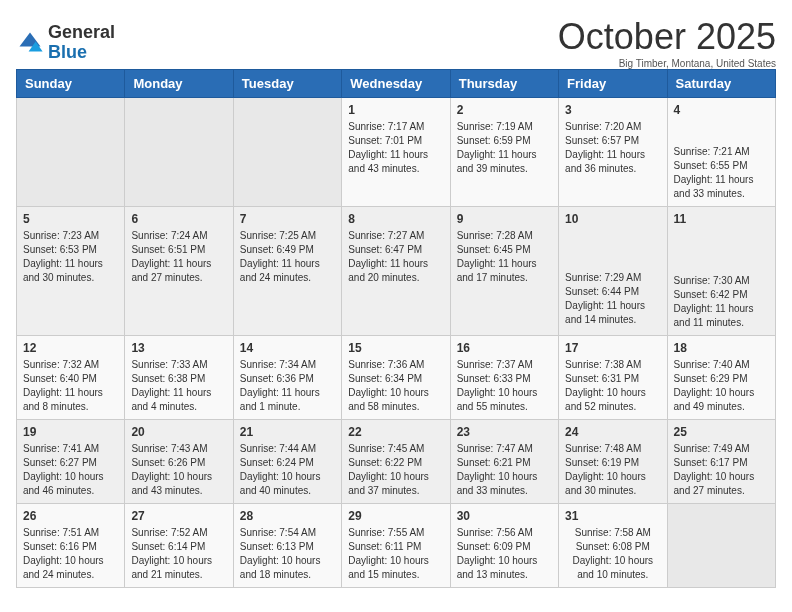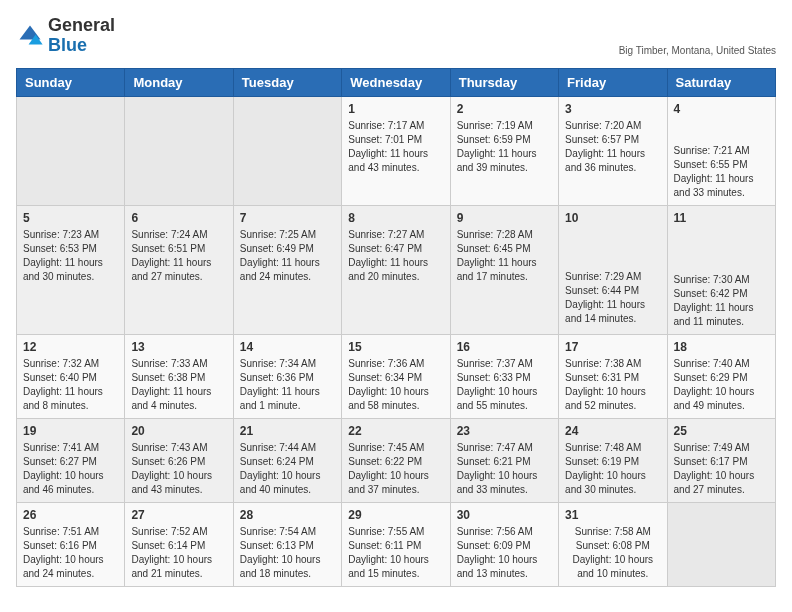--- a/index.html
+++ b/index.html
@@ -6,22 +6,21 @@
     body {
       font-family: Arial, sans-serif;
       background: #fff;
       width: 792px;
       min-height: 612px;
       padding: 16px;
     }
     .header {
       display: flex;
       justify-content: space-between;
-      align-items: flex-end;
-      margin-bottom: 12px;
+      align-items: center;
     }
     .logo {
       display: flex;
       align-items: center;
       gap: 4px;
     }
     .logo-text {
       font-size: 18px;
       font-weight: bold;
       line-height: 1.1;
@@ -99,20 +98,21 @@
     <svg class="logo-icon" viewBox="0 0 40 40">
       <polygon points="20,5 35,25 5,25" fill="#2a6db5"></polygon>
       <polygon points="28,18 38,32 18,32" fill="#1a9de0"></polygon>
     </svg>
     <div class="logo-text">
       <span class="logo-general">General</span><br>
       <span class="logo-blue">Blue</span>
     </div>
   </div>
   <div class="title-block">
+    <div class="month-title">October 2025</div>
     <div class="location">Big Timber, Montana, United States</div>
   </div>
 </div>
 
 <table class="calendar">
   <thead>
     <tr>
     <th>Sunday</th>
         <th>Monday</th>
         <th>Tuesday</th>

